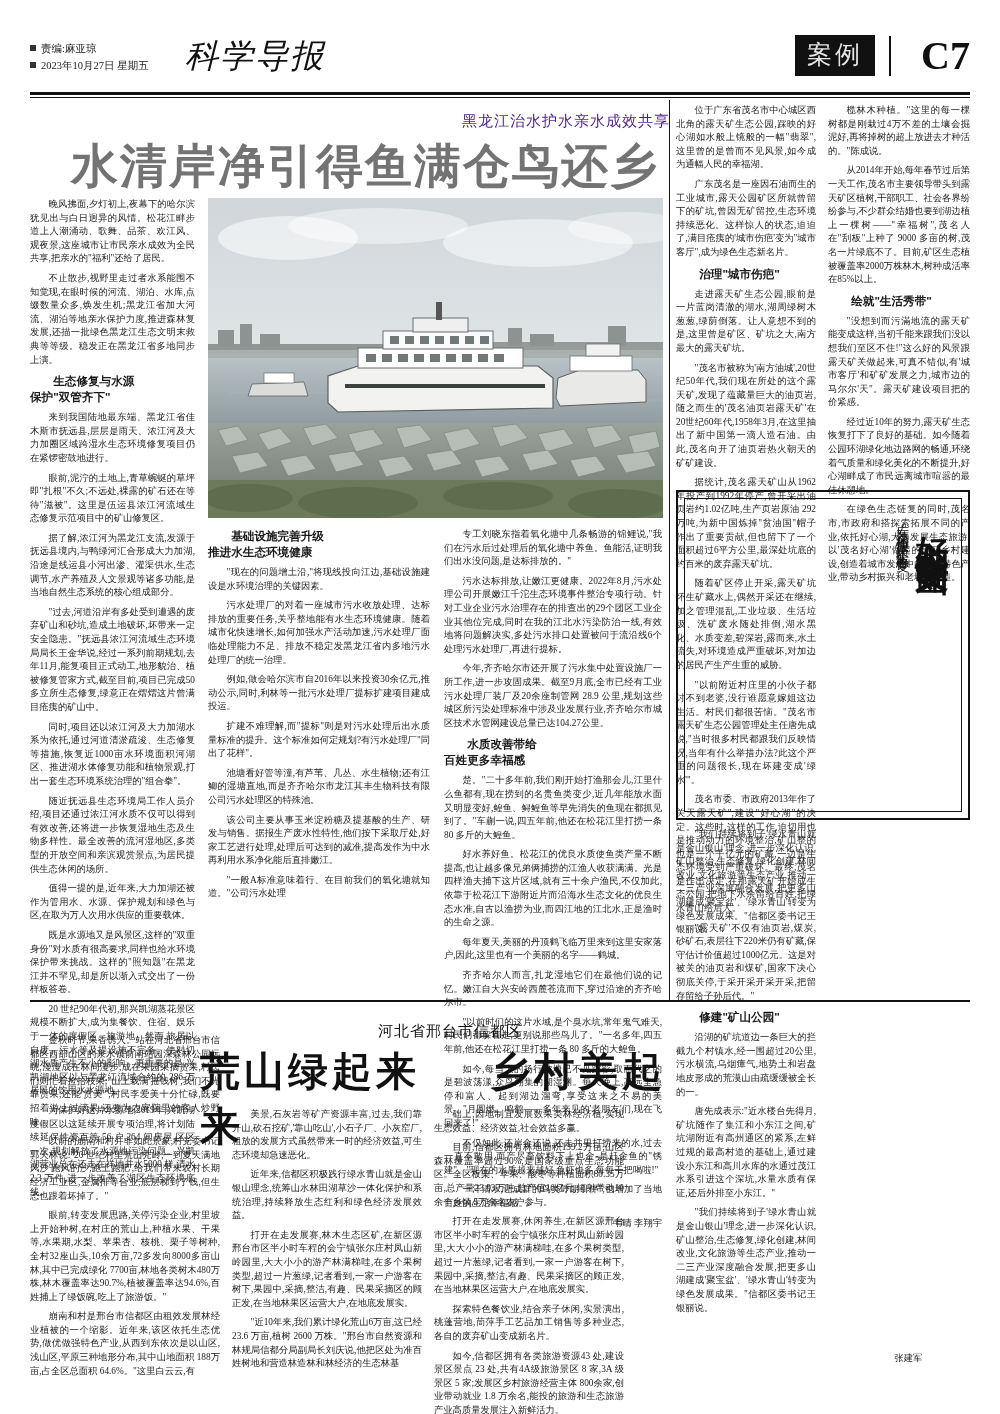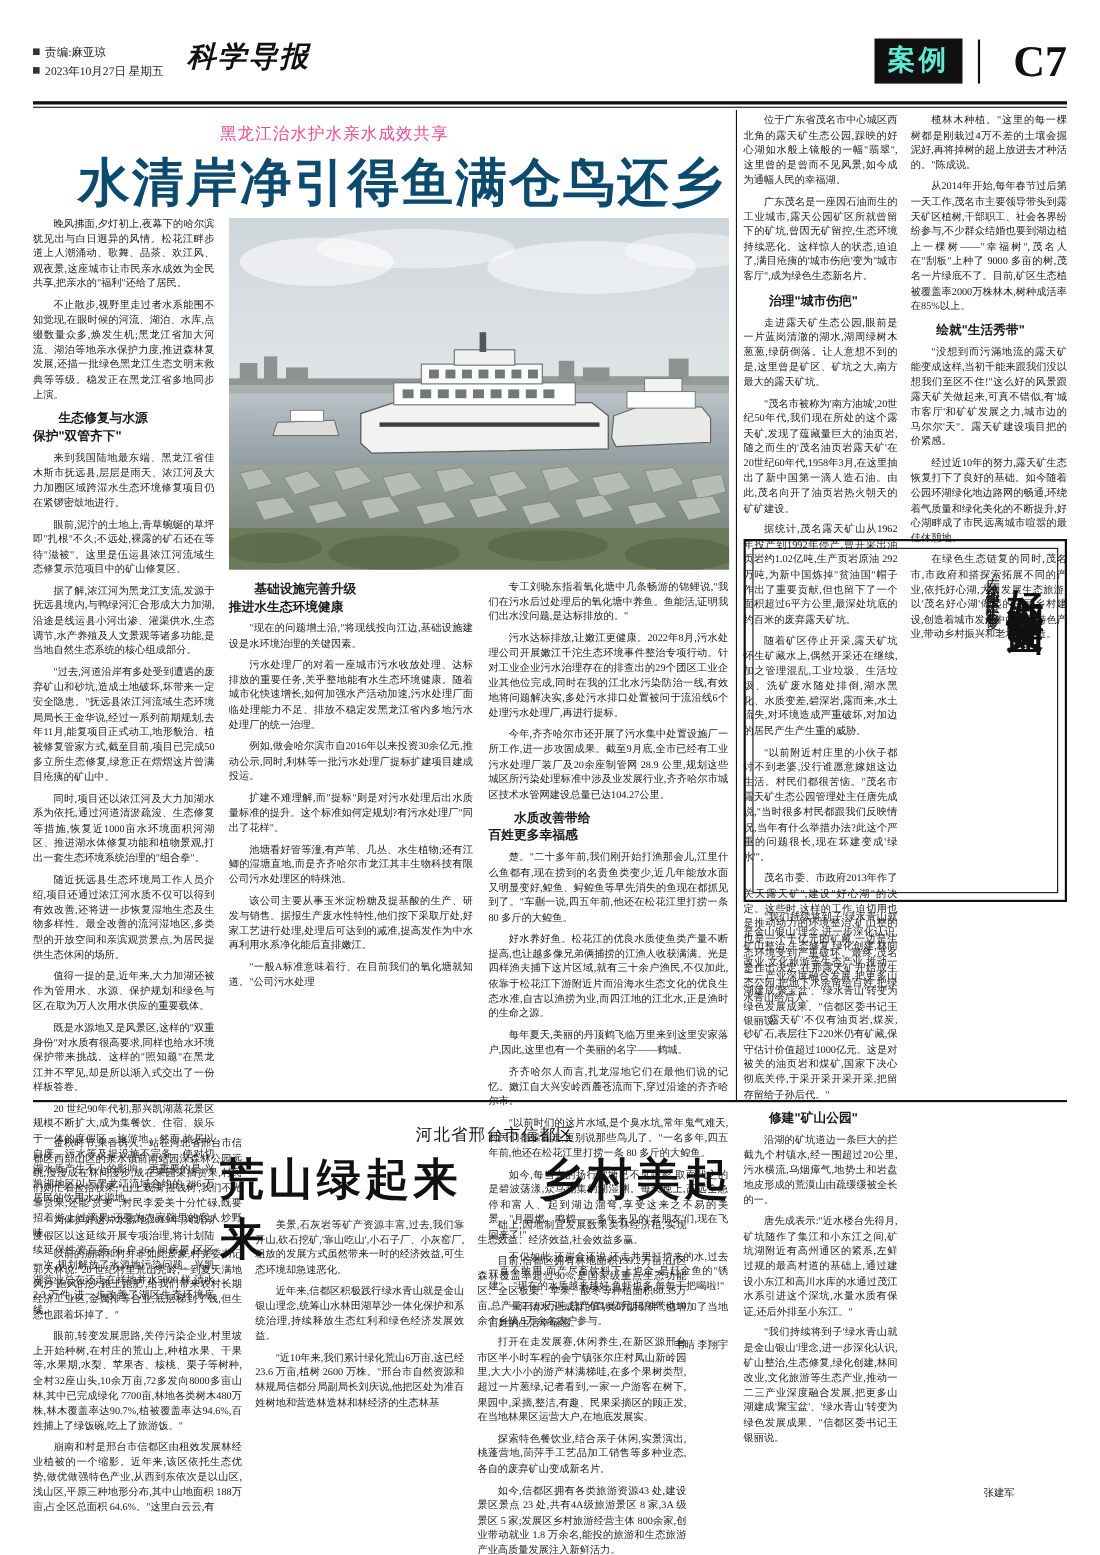--- a/index.html
+++ b/index.html
@@ -10,35 +10,35 @@
     position:relative;
     overflow:hidden;
   }
   .page{position:relative;width:1000px;height:1414px;padding:0;box-sizing:border-box;}
 
   
   .masthead{position:absolute;left:30px;top:34px;width:940px;height:58px;}
   .mh-left{position:absolute;left:0;top:6px;font-size:10.5px;line-height:17px;color:#222;}
   .mh-left div{white-space:nowrap;}
   .mh-left .sq{display:inline-block;width:6px;height:6px;background:#333;margin-right:5px;vertical-align:1px;}
-  .mh-logo{position:absolute;left:140px;top:0px;font-size:26px;font-weight:bold;
+  .mh-logo{position:absolute;left:155px;top:0px;font-size:33px;font-weight:normal;
     font-family:"Liberation Serif",serif;letter-spacing:2px;
     font-style:italic;color:#111;}
   .mh-right{position:absolute;right:0;top:-2px;display:flex;align-items:center;gap:14px;}
-  .mh-badge{background:#111;color:#5eead4;font-size:25px;font-weight:bold;padding:3px 12px 5px 12px;letter-spacing:3px;}
+  .mh-badge{background:#111;color:#e5e5e5;font-size:25px;font-weight:normal;padding:3px 12px 5px 12px;letter-spacing:3px;}
   .mh-sep{width:2px;height:40px;background:#111;}
   .mh-page{font-size:40px;font-weight:bold;font-family:"Liberation Serif",serif;margin-left:16px;}
   .rule-top{position:absolute;left:30px;top:92px;width:940px;height:3px;background:#111;}
   .rule-top2{position:absolute;left:30px;top:97px;width:940px;height:1px;background:#111;}
 
   
-  .kicker{position:absolute;left:200px;top:112px;width:470px;text-align:left;font-size:15px;letter-spacing:1px;color:#ec4899;}
+  .kicker{position:absolute;left:200px;top:112px;width:470px;text-align:right;font-size:15px;letter-spacing:1px;color:#4c1d95;}
   .headline{position:absolute;left:60px;top:135px;width:610px;text-align:center;
      font-size:47px;font-weight:bold;letter-spacing:2px;
-     font-family:"Liberation Sans","DejaVu Sans",sans-serif;color:#0c4a6e;}
+     font-family:"Liberation Sans","DejaVu Sans",sans-serif;color:#737373;}
 
   
   .col{position:absolute;font-size:9.3px;line-height:13.6px;text-align:justify;color:#1a1a1a;}
   .col p{margin:0 0 6px 0;text-indent:2em;}
   .subhead{font-weight:bold;font-size:11.6px;line-height:16px;margin:8px 0 5px 0;text-indent:0;
      font-family:"Liberation Sans","DejaVu Sans",sans-serif;}
   .subhead2{font-weight:bold;font-size:11.6px;line-height:16px;margin:8px 0 5px 0;text-indent:0;
      font-family:"Liberation Sans","DejaVu Sans",sans-serif;}
 
   .byline{text-align:right;font-size:9.3px;margin-top:4px;text-indent:0;}
@@ -300,20 +300,21 @@
   <div class="col" style="left:30px;top:1034px;width:190px;">
     <p>金秋时节,果香诱人。站在河北省邢台市信都区西部山区的浆水镇前南站园深森林公园远眺,漫漫成在林间漫步,成在果园采摘赏果,村民们则忙着捡拾枝果;"山上栽满'摇钱树',我们不光靠赏果,还能'赏美'",村民李爱美十分忙碌,既要招着游上过滴果,还要为农家院里的客人炒野味。</p>
     <p>以前的崩南和村并非如此景象,村党委书记郭天林说:"20 世纪村里荒山秃岭,一到夏天满地风沙'跑风的沙,跑土跑肥',给我们带来农村长期经济工业区,金属排等合业,底层梯到了钱,但生态也跟着坏掉了。"</p>
     <p>眼前,转变发展思路,关停污染企业,村里坡上开始种树,在村庄的荒山上,种植水果、干果等,水果期,水梨、苹果杏、核桃、栗子等树种,全村32座山头,10余万亩,72多发向8000多亩山林,其中已完成绿化 7700亩,林地各类树木480万株,林木覆盖率达90.7%,植被覆盖率达94.6%,百姓捕上了绿饭碗,吃上了旅游饭。"</p>
     <p>崩南和村是邢台市信都区由租效发展林经业植被的一个缩影。近年来,该区依托生态优势,做优做强特色产业,从西到东依次是以山区,浅山区,平原三种地形分布,其中山地面积 188万亩,占全区总面积 64.6%。"这里白云云,有</p>
   </div>
 
   <div class="col" style="left:232px;top:1108px;width:190px;">
     <p>美景,石灰岩等矿产资源丰富,过去,我们靠开山,砍石挖矿,'靠山吃山',小石子厂、小灰窑厂,粗放的发展方式虽然带来一时的经济效益,可生态环境却急速恶化。</p>
     <p>近年来,信都区积极践行绿水青山就是金山银山理念,统筹山水林田湖草沙一体化保护和系统治理,持续释放生态红利和绿色经济发展效益。</p>
+    <p>打开在走发展赛,林木生态区矿,在新区源邢台市区半小时车程的会宁镇张尔庄村凤山新岭园里,大大小小的游产林满梯哇,在多个果树类型,超过一片葱绿,记者看到,一家一户游客在树下,果园中,采摘,整洁,有趣、民果采摘区的顾正发,在当地林果区运营大户,在地底发展实。</p>
     <p>"近10年来,我们累计绿化荒山6万亩,这已经 23.6 万亩,植树 2600 万株。"邢台市自然资源和林规局信都分局副局长刘庆说,他把区处为准百姓树地和营造林造林和林经济的生态林基</p>
   </div>
 
   <div class="col" style="left:434px;top:1108px;width:190px;">
     <p>础上,因地制宜发展数果类林经济植,实现生态效益、经济效益,社会效益多赢。</p>
     <p>目前,信都区拥有林地面积139.2万亩,山区森林覆盖率超过90%,是国家级重点生态功能区。全区板栗、苹果、酸枣等种植面积80.35万亩,总产量23.03万吨,总产值16亿元,辐射带动10余个乡镇,5万余名农户参与。</p>
     <p>打开在走发展赛,休闲养生,在新区源邢台市区半小时车程的会宁镇张尔庄村凤山新岭园里,大大小小的游产林满梯哇,在多个果树类型,超过一片葱绿,记者看到,一家一户游客在树下,果园中,采摘,整洁,有趣、民果采摘区的顾正发,在当地林果区运营大户,在地底发展实。</p>
     <p>探索特色餐饮业,结合亲子休闲,实景演出,桃蓬营地,茼萍手工艺品加工销售等多种业态,各自的废弃矿山变成新名片。</p>
     <p>如今,信都区拥有各类旅游资源43 处,建设景区景点 23 处,共有4A级旅游景区 8 家,3A 级景区 5 家;发展区乡村旅游经营主体 800余家,创业带动就业 1.8 万余名,能投的旅游和生态旅游产业高质量发展注入新鲜活力。</p>
 

